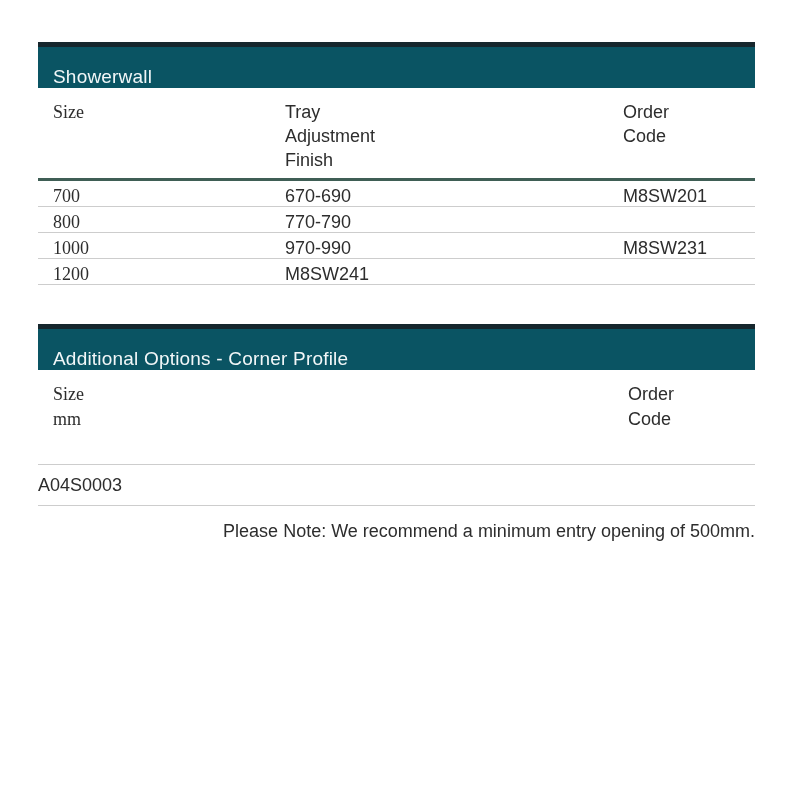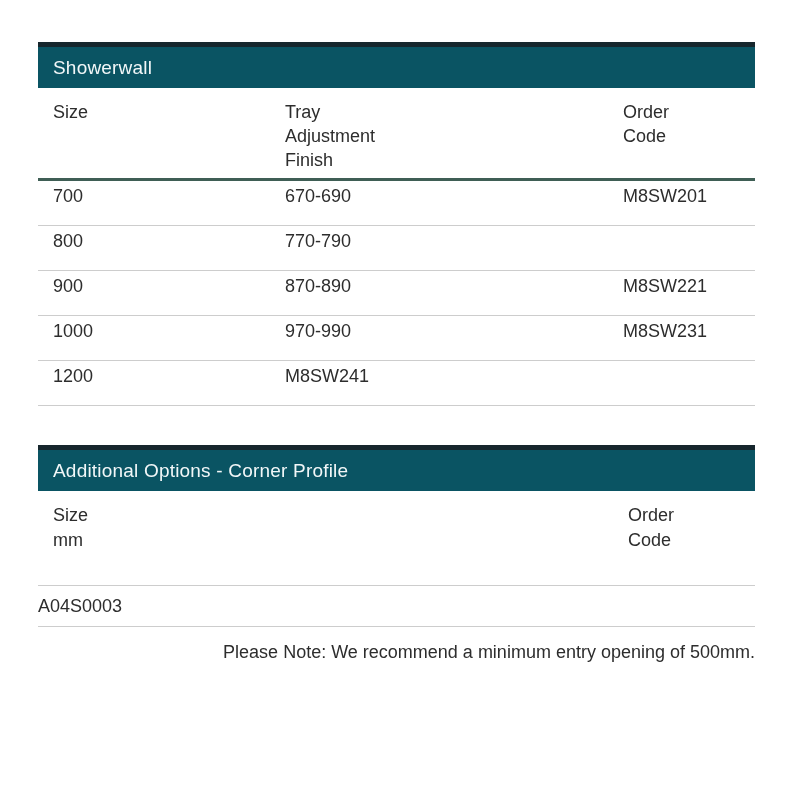--- a/index.html
+++ b/index.html
@@ -20,41 +20,41 @@
     color:var(--text);
     -webkit-font-smoothing:antialiased;
   }
   .doc{position:absolute;left:38px;top:42px;width:717px;}
 
   
   .band{
     background:var(--band-teal);
     border-top:5px solid var(--band-edge);
     height:46px;
-    display:flex;align-items:center;
+    display:flex;align-items:flex-end;
     padding-left:15px;
     color:var(--band-text);
     font-size:19px;
     letter-spacing:.2px;
   }
 
   
   .t1-head{
     display:grid;grid-template-columns:247px 338px 1fr;
     padding:12px 0 6px 0;
     border-bottom:3px solid var(--header-rule);
     font-size:18px;line-height:24px;
   }
   .t1-row{
     display:grid;grid-template-columns:247px 338px 1fr;
-    height:45px;line-height:31px;
+    height:26px;line-height:31px;
     border-bottom:1px solid var(--row-rule);
     font-size:18px;
   }
-  .c1{padding-left:15px;}
+  .c1{padding-left:15px;font-family:Liberation Serif, serif;}
 
   .gap{height:39px;}
 
   
   .t2-head{
     display:grid;grid-template-columns:590px 1fr;
     padding:12px 0 32px 0;
     border-bottom:1px solid var(--row-rule);
     font-size:18px;line-height:25px;
   }
@@ -98,25 +98,20 @@
     <div class="t1-row">
       <div class="c1">700</div>
       <div>670-690</div>
       <div>M8SW201</div>
     </div>
     <div class="t1-row">
       <div class="c1">800</div>
       <div>770-790</div>
     </div>
     <div class="t1-row">
-      <div class="c1">900</div>
-      <div>870-890</div>
-      <div>M8SW221</div>
-    </div>
-    <div class="t1-row">
       <div class="c1">1000</div>
       <div>970-990</div>
       <div>M8SW231</div>
     </div>
     <div class="t1-row">
       <div class="c1">1200</div>
       <div>M8SW241</div>
     </div>
   </section>
 

